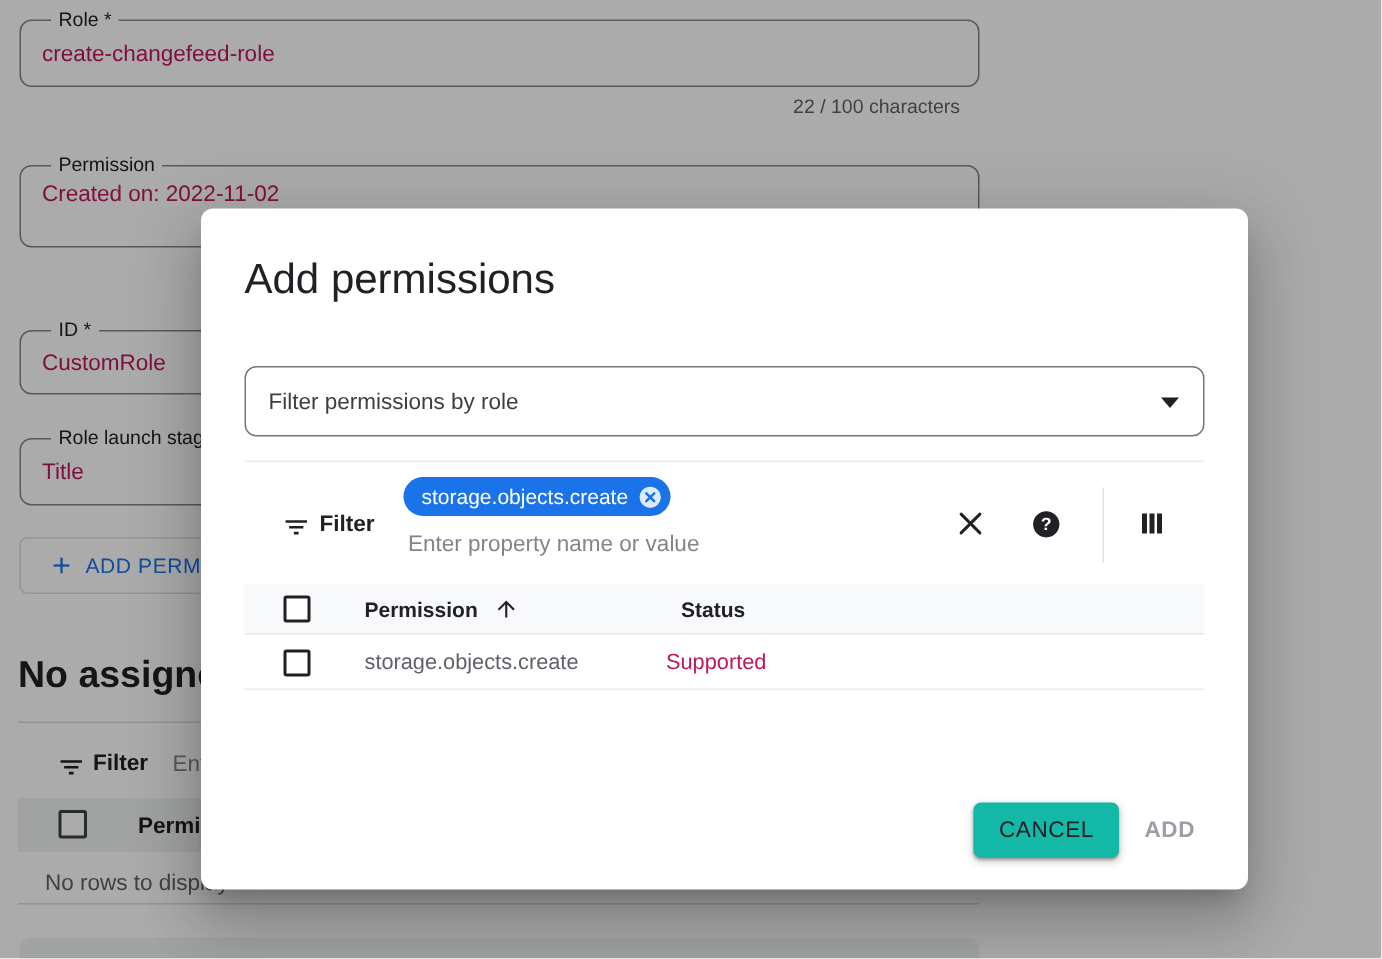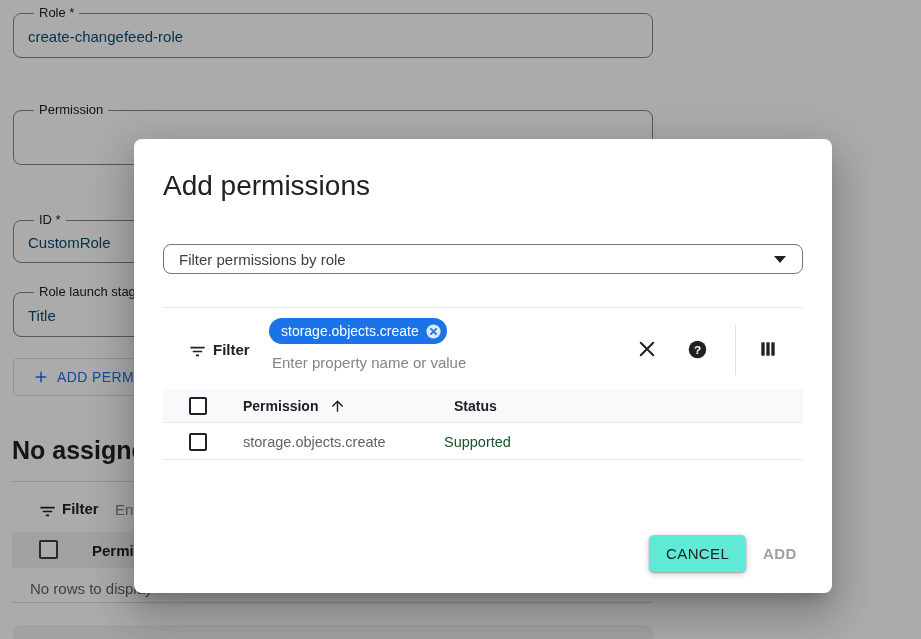--- a/index.html
+++ b/index.html
@@ -29,21 +29,21 @@
     padding: 0 5px;
     font-size: 13px;
     font-weight: 500;
     color: #202124;
     white-space: nowrap;
   }
   .mfield .fvalue {
     position: absolute;
     left: 14px;
     font-size: 15px;
-    color: #0c4a6e;
+    color: #be185d;
     white-space: nowrap;
   }
   .fvalue.center { top: 50%; transform: translateY(-50%); }
   .fvalue.toptext { top: 10px; }
 
   .char-counter {
     position: absolute;
     top: 63px; left: 13px; width: 627px;
     text-align: right;
     font-size: 13px;
@@ -132,21 +132,21 @@
     z-index: 20;
   }
   .modal-title {
     position: absolute; left: 29px; top: 31px;
     font-size: 28px; font-weight: 400;
     color: #202124;
   }
   .role-dropdown {
     position: absolute;
     left: 29px; top: 105px;
-    width: 640px; height: 30px;
+    width: 640px; height: 47px;
     border: 1px solid #747775;
     border-radius: 8px;
     cursor: pointer;
     text-align: right;
   }
   .role-dropdown .dd-text {
     position: absolute; left: 15px; top: 50%;
     transform: translateY(-50%);
     font-size: 15px; color: #3c4043;
   }
@@ -202,27 +202,27 @@
     position: absolute; left: 29px; top: 285px;
     width: 640px; height: 36px;
     background: #fff;
     border-bottom: 1px solid #e8eaed;
   }
   .perm-thead .cell-cb, .perm-row .cell-cb { position: absolute; left: 26px; top: 50%; transform: translateY(-50%); }
   .col-permission { position: absolute; left: 80px; top: 50%; transform: translateY(-50%); font-size: 14px; font-weight: 600; white-space: nowrap; }
   .col-status { position: absolute; left: 291px; top: 50%; transform: translateY(-50%); font-size: 14px; font-weight: 600; white-space: nowrap; }
   .sort-arrow { position: absolute; left: 166px; top: 50%; transform: translateY(-50%); display: flex; }
   .cell-permission { position: absolute; left: 80px; top: 50%; transform: translateY(-50%); font-size: 14.5px; color: #5f6368; white-space: nowrap; }
-  .cell-status { position: absolute; left: 281px; top: 50%; transform: translateY(-50%); font-size: 14.5px; color: #14532d; white-space: nowrap; }
+  .cell-status { position: absolute; left: 281px; top: 50%; transform: translateY(-50%); font-size: 14.5px; color: #be185d; white-space: nowrap; }
 
   .cancel-btn {
     position: absolute; left: 515px; top: 396px;
     height: 37px;
     padding: 0 17px;
-    background: #5eead4;
+    background: #14b8a6;
     border: none;
     border-radius: 5px;
     box-shadow: 0 1px 2px rgba(0,0,0,.3), 0 2px 6px 1px rgba(0,0,0,.15);
     font-family: "Liberation Sans", sans-serif;
     font-size: 15px; font-weight: 500;
     letter-spacing: 0.4px;
     color: #202124;
     cursor: pointer;
   }
   .add-btn {
@@ -238,23 +238,25 @@
 </style>
 </head>
 <body>
 
 <div class="bg-page">
 
   <div class="mfield" style="left:13px; top:13px; width:640px; height:45px;">
     <span class="flabel">Role *</span>
     <span class="fvalue center">create-changefeed-role</span>
   </div>
+  <div class="char-counter">22 / 100 characters</div>
 
   <div class="mfield" style="left:13px; top:110px; width:640px; height:55px;">
     <span class="flabel">Permission</span>
+    <span class="fvalue toptext">Created on: 2022-11-02</span>
   </div>
 
   <div class="mfield" style="left:13px; top:220px; width:640px; height:43px;">
     <span class="flabel">ID *</span>
     <span class="fvalue center">CustomRole</span>
   </div>
 
   <div class="mfield" style="left:13px; top:292px; width:640px; height:45px;">
     <span class="flabel">Role launch stage</span>
     <span class="fvalue center">Title</span>

